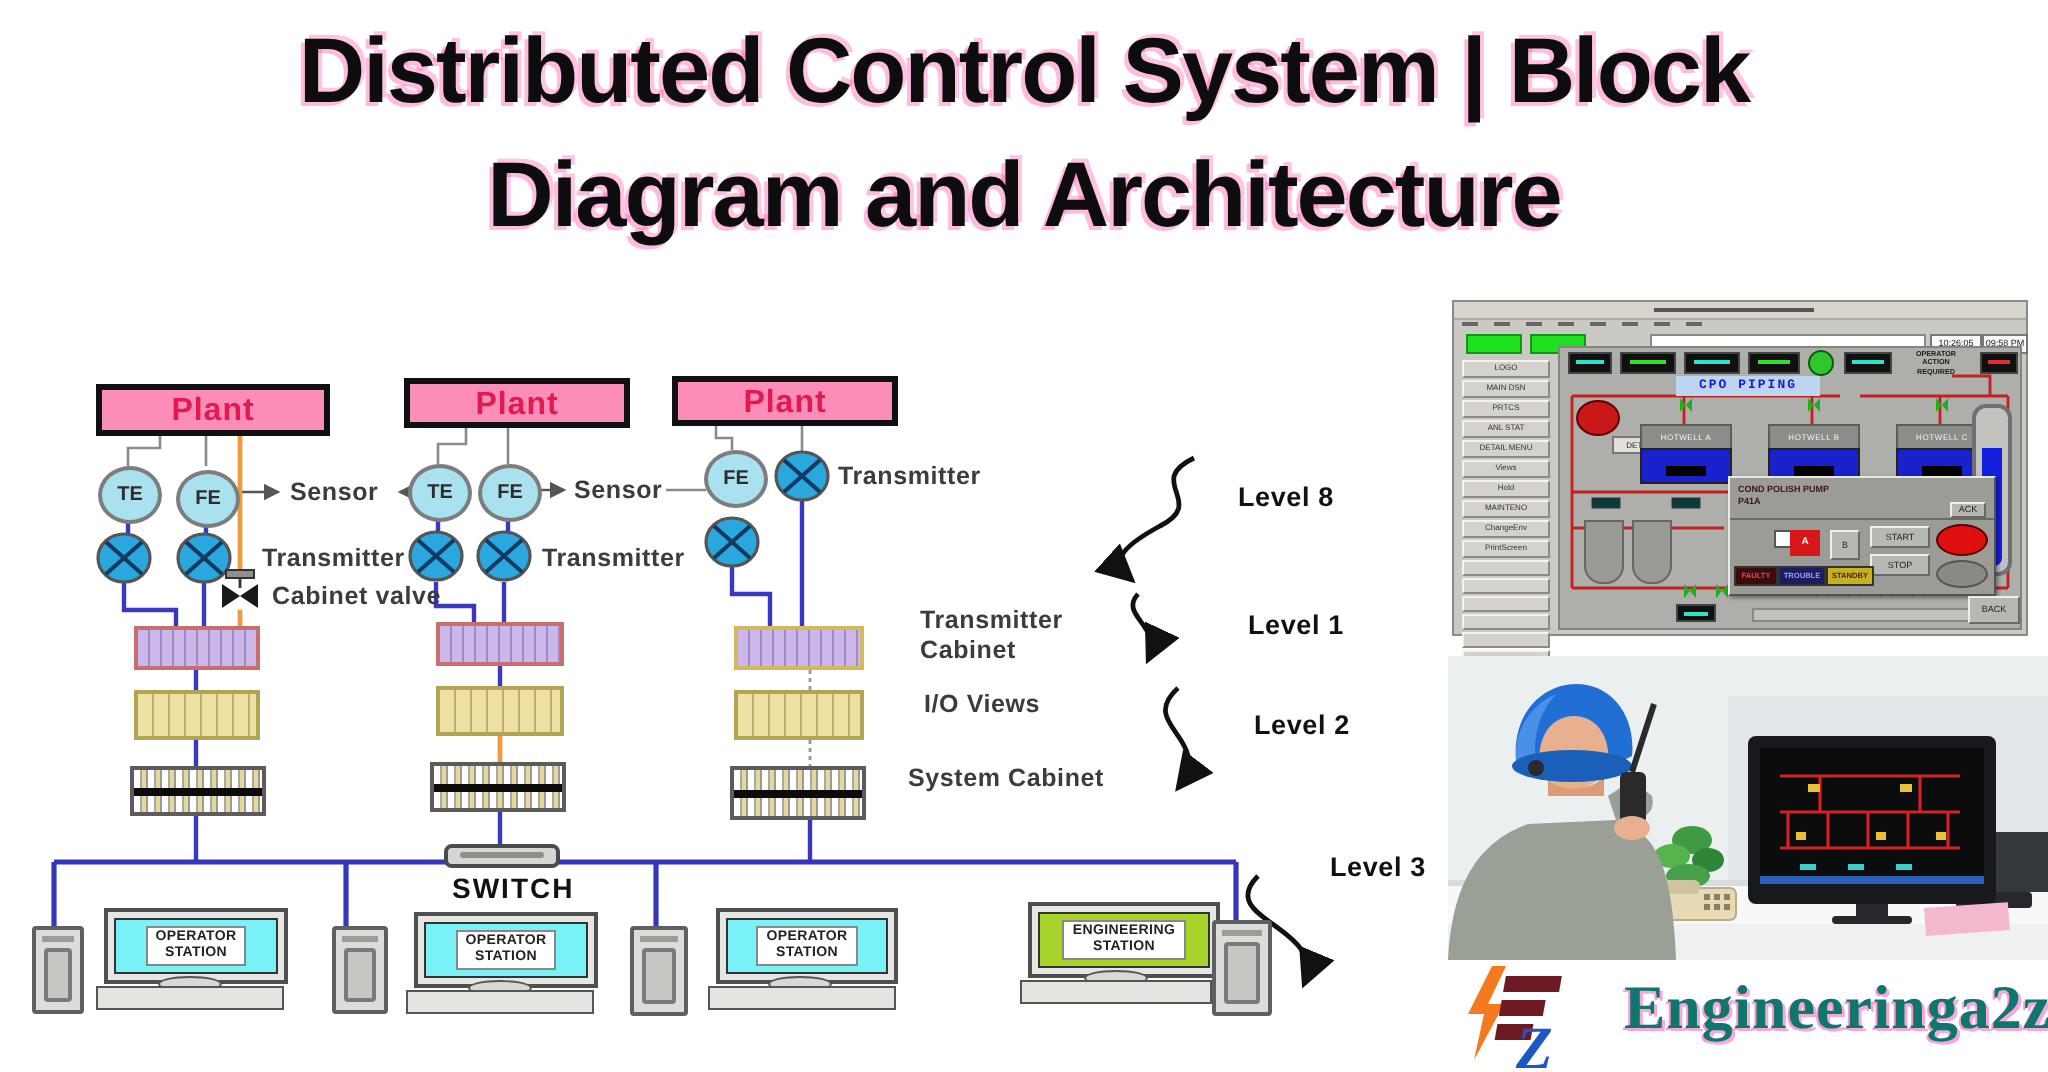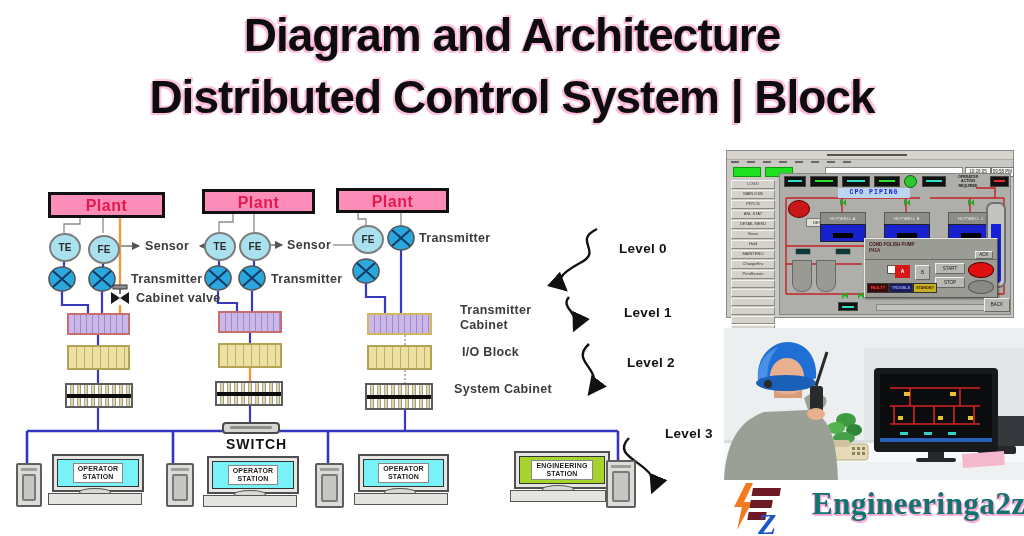--- a/index.html
+++ b/index.html
@@ -88,22 +88,22 @@
   .logo-text{position:absolute;left:64px;top:6px;font-family:"Liberation Serif",serif;font-weight:bold;
              font-size:31px;color:#0f766e;letter-spacing:.5px;
              text-shadow:1.5px 1.5px 0 #f7a8d8,-1px 1px 0 #f9c;margin-left:24px;}
 </style>
 </head>
 <body>
 
 <div class="canvas">
 
   <div class="abs title">
+    <div>Distributed Control System | Block</div>
     <div>Diagram and Architecture</div>
-    <div>Distributed Control System | Block</div>
   </div>
 
   <div class="abs diagram">
 
     <svg class="wires" viewBox="0 0 724 391">
       <defs>
         <marker id="ab" markerWidth="9" markerHeight="9" refX="7" refY="4" orient="auto">
           <path d="M0,0 L8,4 L0,8 Z" fill="#111"></path>
         </marker>
         <marker id="ag" markerWidth="8" markerHeight="8" refX="6" refY="3.5" orient="auto">
@@ -220,24 +220,24 @@
       </div>
 
     <div class="abs lbl" style="left:145px;top:94px;">Sensor</div>
     <div class="abs lbl" style="left:287px;top:93px;">Sensor</div>
     <div class="abs lbl" style="left:131px;top:127px;">Transmitter</div>
     <div class="abs lbl" style="left:271px;top:127px;">Transmitter</div>
     <div class="abs lbl" style="left:419px;top:86px;">Transmitter</div>
     <div class="abs lbl" style="left:136px;top:146px;">Cabinet valve</div>
     <div class="abs lbl pre" style="left:460px;top:158px;">Transmitter
 Cabinet</div>
-    <div class="abs lbl" style="left:462px;top:200px;">I/O Block</div>
+    <div class="abs lbl" style="left:462px;top:200px;">I/O Views</div>
     <div class="abs lbl" style="left:454px;top:237px;">System Cabinet</div>
 
-    <div class="abs level" style="left:619px;top:96px;">Level 0</div>
+    <div class="abs level" style="left:619px;top:96px;">Level 8</div>
     <div class="abs level" style="left:624px;top:160px;">Level 1</div>
     <div class="abs level" style="left:627px;top:210px;">Level 2</div>
     <div class="abs level" style="left:665px;top:281px;">Level 3</div>
 
     <div class="abs mc" style="left:67px;top:168px;width:59px;height:18px;"></div>
     <div class="abs mc" style="left:218px;top:166px;width:60px;height:18px;"></div>
     <div class="abs mc mc3" style="left:367px;top:168px;width:61px;height:18px;"></div>
     <div class="abs io" style="left:67px;top:200px;width:59px;height:21px;"></div>
     <div class="abs io" style="left:218px;top:198px;width:60px;height:21px;"></div>
     <div class="abs io" style="left:367px;top:200px;width:61px;height:21px;"></div>

